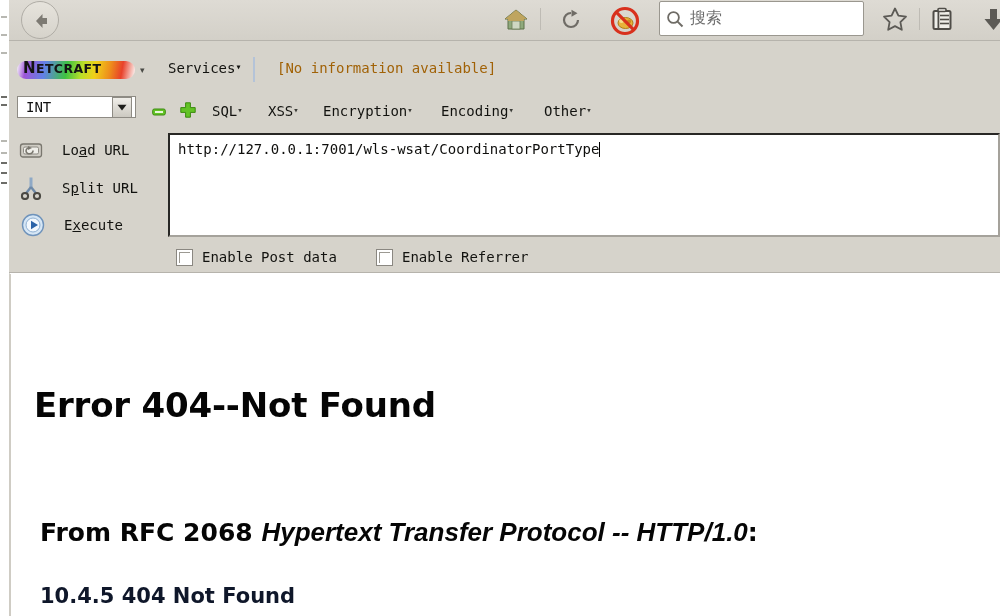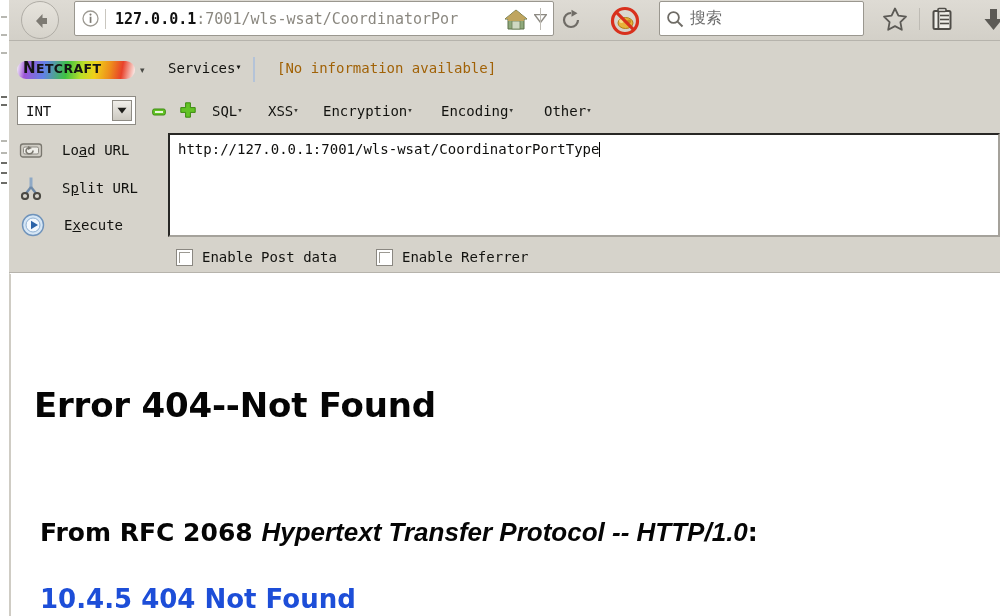--- a/index.html
+++ b/index.html
@@ -171,21 +171,21 @@
   
   .hackbar {
     position: absolute; left: 9px; top: 89px;
     width: 991px; height: 184px;
     background: #d6d3cb;
     box-sizing: border-box;
     border-bottom: 1px solid #b6b3ac;
   }
   .hb-select {
     position: absolute; left: 18px; top: 97px;
-    width: 117px; height: 27px;
+    width: 117px; height: 20px;
     background: #ffffff;
     border: 2px solid #ffffff;
     outline: 1px solid #8e8b84;
     box-sizing: border-box;
     display: flex; align-items: center;
   }
   .hb-select .val {
     flex: 1 1 auto; padding-left: 6px;
     font-family: "DejaVu Sans Mono", monospace;
     font-size: 14px; color: #111;
@@ -288,22 +288,22 @@
   .rfc-line .it {
     font-style: italic;
     font-family: "Liberation Sans", sans-serif;
     font-weight: bold;
     font-size: 26px;
   }
   .sec-line {
     position: absolute; left: 29px; top: 310px;
     font-family: "DejaVu Sans", sans-serif;
     font-weight: bold;
-    font-size: 26px;
-    color: #1d4ed8;
+    font-size: 21px;
+    color: #0f172a;
     white-space: nowrap;
   }
 </style>
 </head>
 <body>
 
 <div id="screen">
 
   <div class="edge-sliver">
     <div class="tick" style="top:16px;"></div>
@@ -319,36 +319,20 @@
   </div>
 
   <div class="nav-toolbar">
 
     <div class="back-btn">
       <svg width="20" height="20" viewBox="0 0 20 20">
         <path d="M11.5 3 L5 10 L11.5 17 L11.5 13 L16 13 L16 7 L11.5 7 Z" fill="#7d7a73"></path>
       </svg>
     </div>
 
-    <div class="urlbar">
-      <span class="id-icon">
-        <svg width="17" height="17" viewBox="0 0 17 17">
-          <circle cx="8.5" cy="8.5" r="7.5" fill="none" stroke="#9d9a93" stroke-width="1.3"></circle>
-          <circle cx="8.5" cy="4.6" r="1.05" fill="#7d7a73"></circle>
-          <rect x="7.7" y="6.7" width="1.7" height="6.2" fill="#7d7a73"></rect>
-        </svg>
-      </span>
-      <span class="url-sep"></span>
-      <span class="url-text"><span class="url-host">127.0.0.1</span><span class="url-path">:7001/wls-wsat/CoordinatorPor</span></span>
-      <span class="url-chevron">
-        <svg width="13" height="9" viewBox="0 0 13 9">
-          <path d="M0.5 0.5 L12.5 0.5 L6.5 8.5 Z" fill="none" stroke="#8d8a83" stroke-width="1.4"></path>
-        </svg>
-      </span>
-    </div>
 
     <div class="home-btn">
       <svg width="26" height="24" viewBox="0 0 26 24">
         <path d="M13 2 L24 11 L21 11 L21 21 L5 21 L5 11 L2 11 Z" fill="#8fa97c" stroke="#5d7049" stroke-width="1"></path>
         <rect x="9" y="13" width="8" height="8" fill="#cfd8c2" stroke="#6d7f58" stroke-width="0.8"></rect>
         <path d="M13 2 L24 11 L21 11 L21 13 L5 13 L5 11 L2 11 Z" fill="#c8a45a" opacity="0.85"></path>
       </svg>
     </div>
 
     <div class="toolbar-sep" style="left:531px;"></div>

